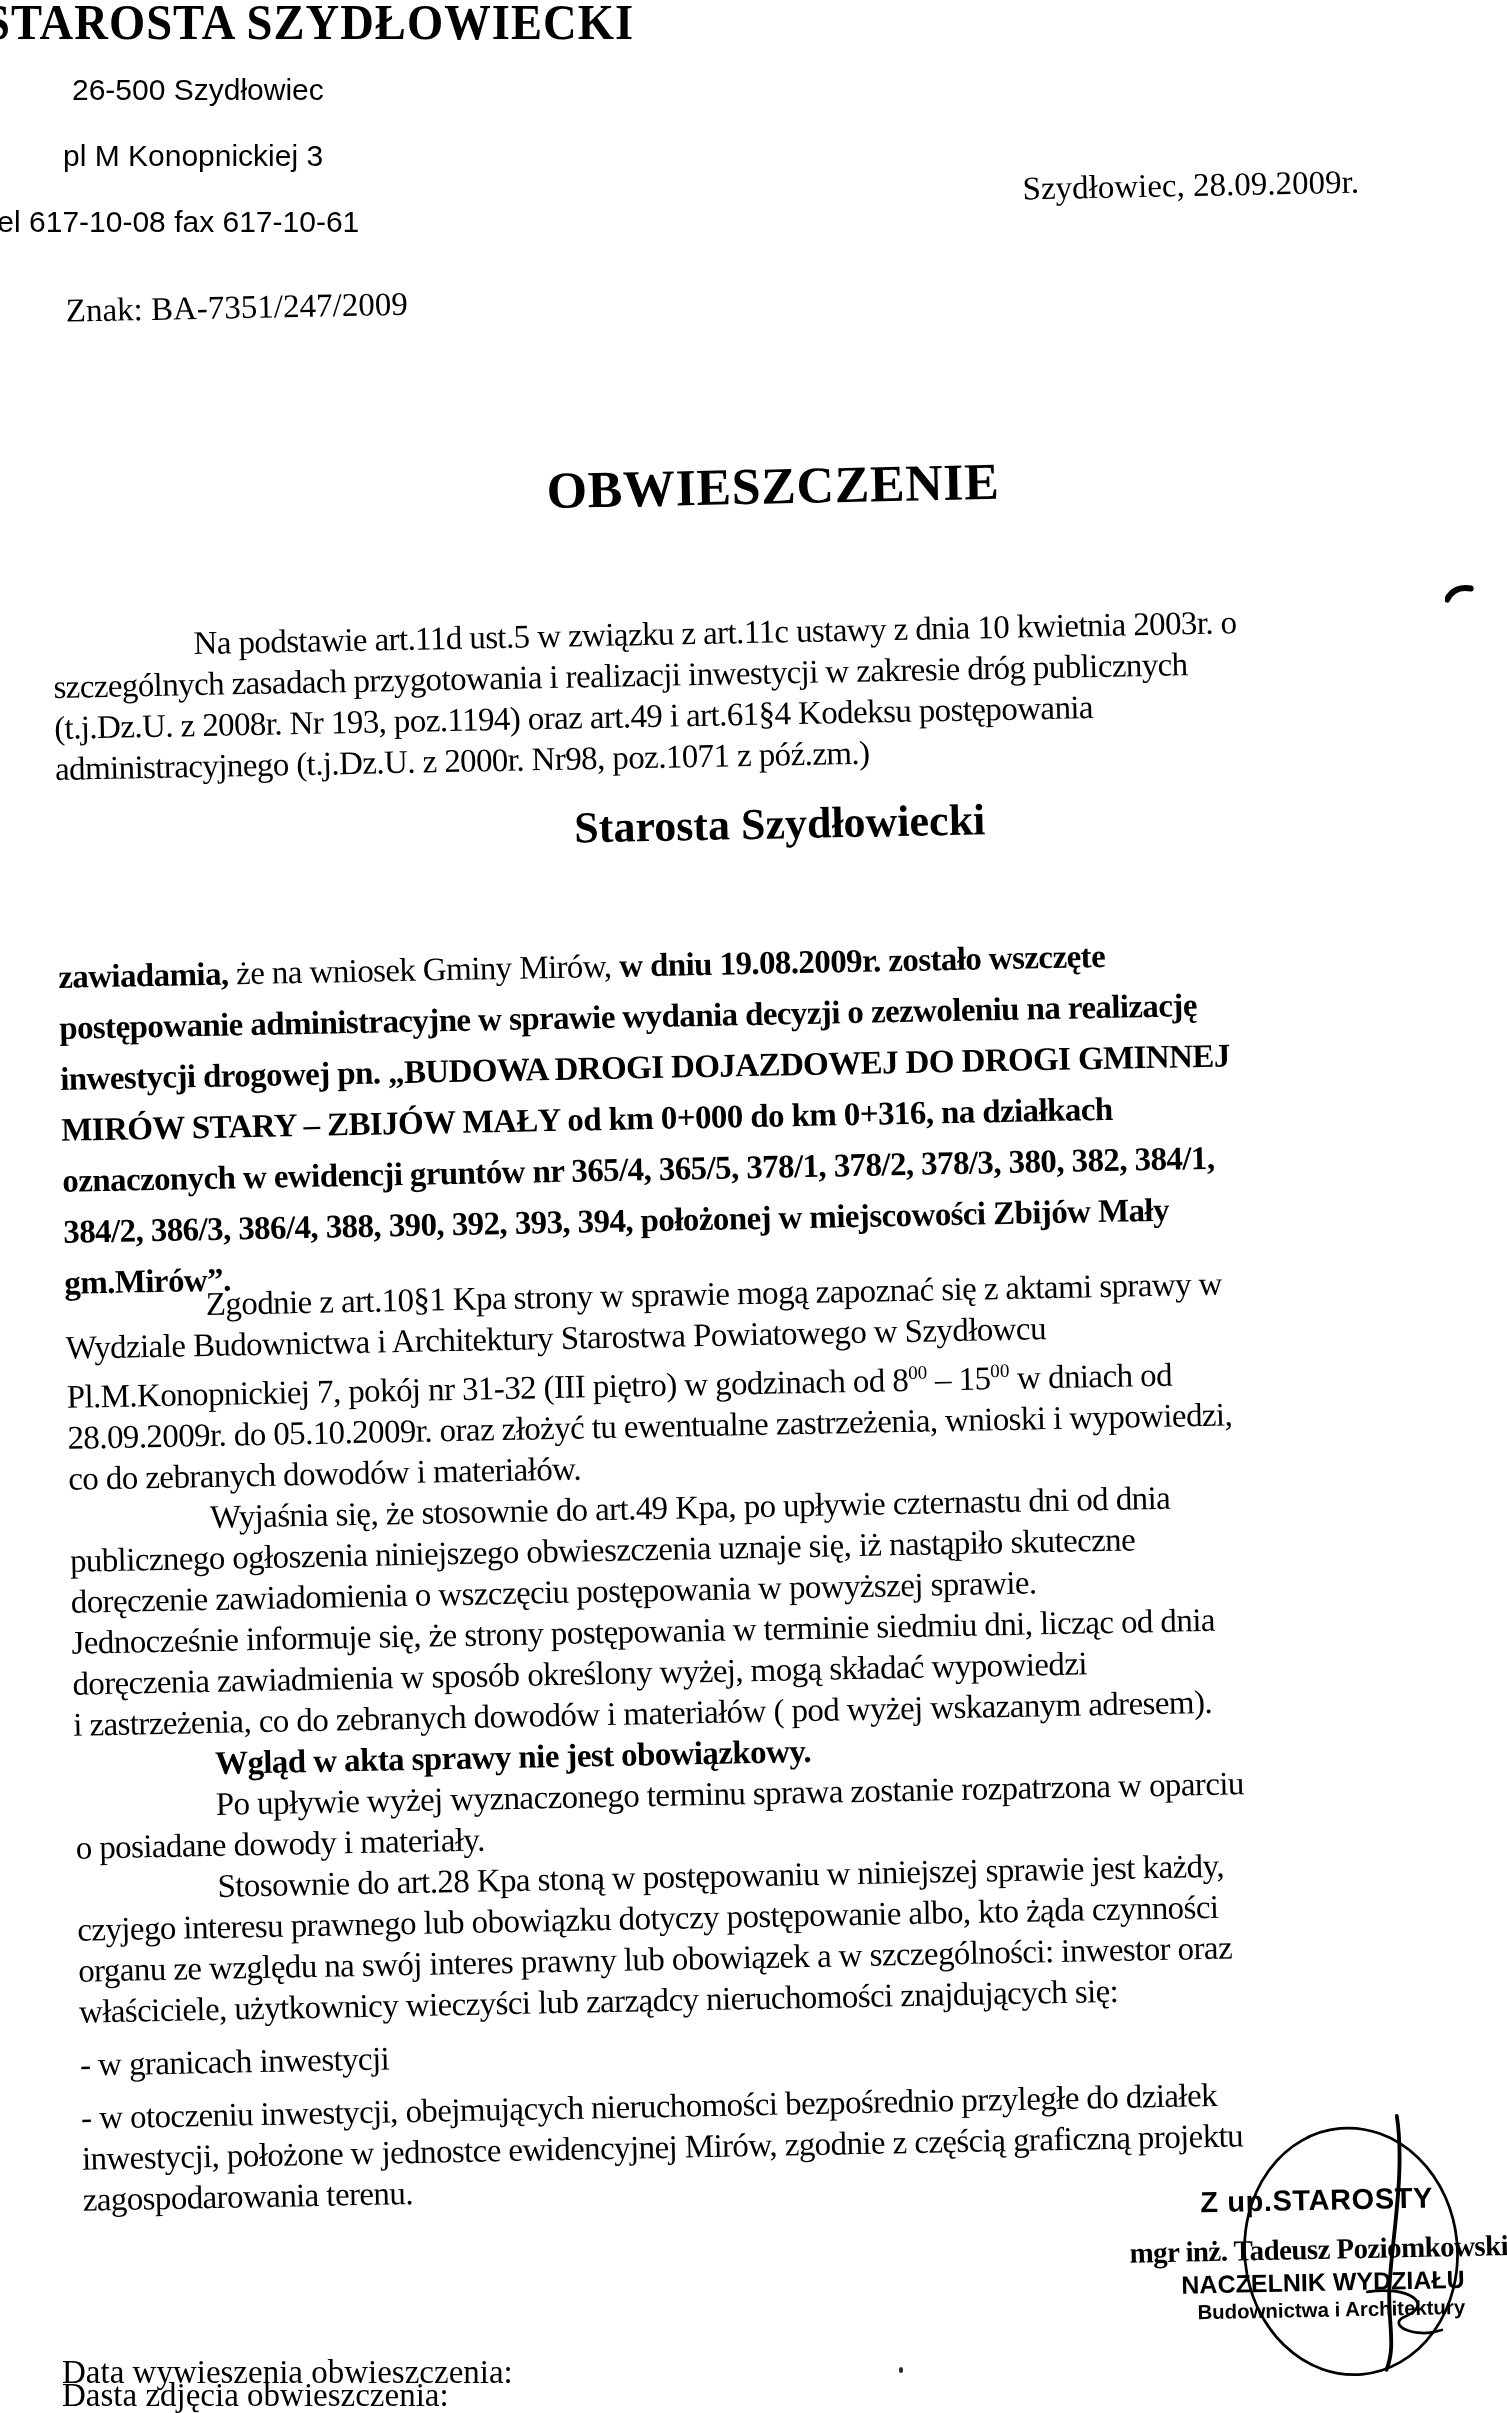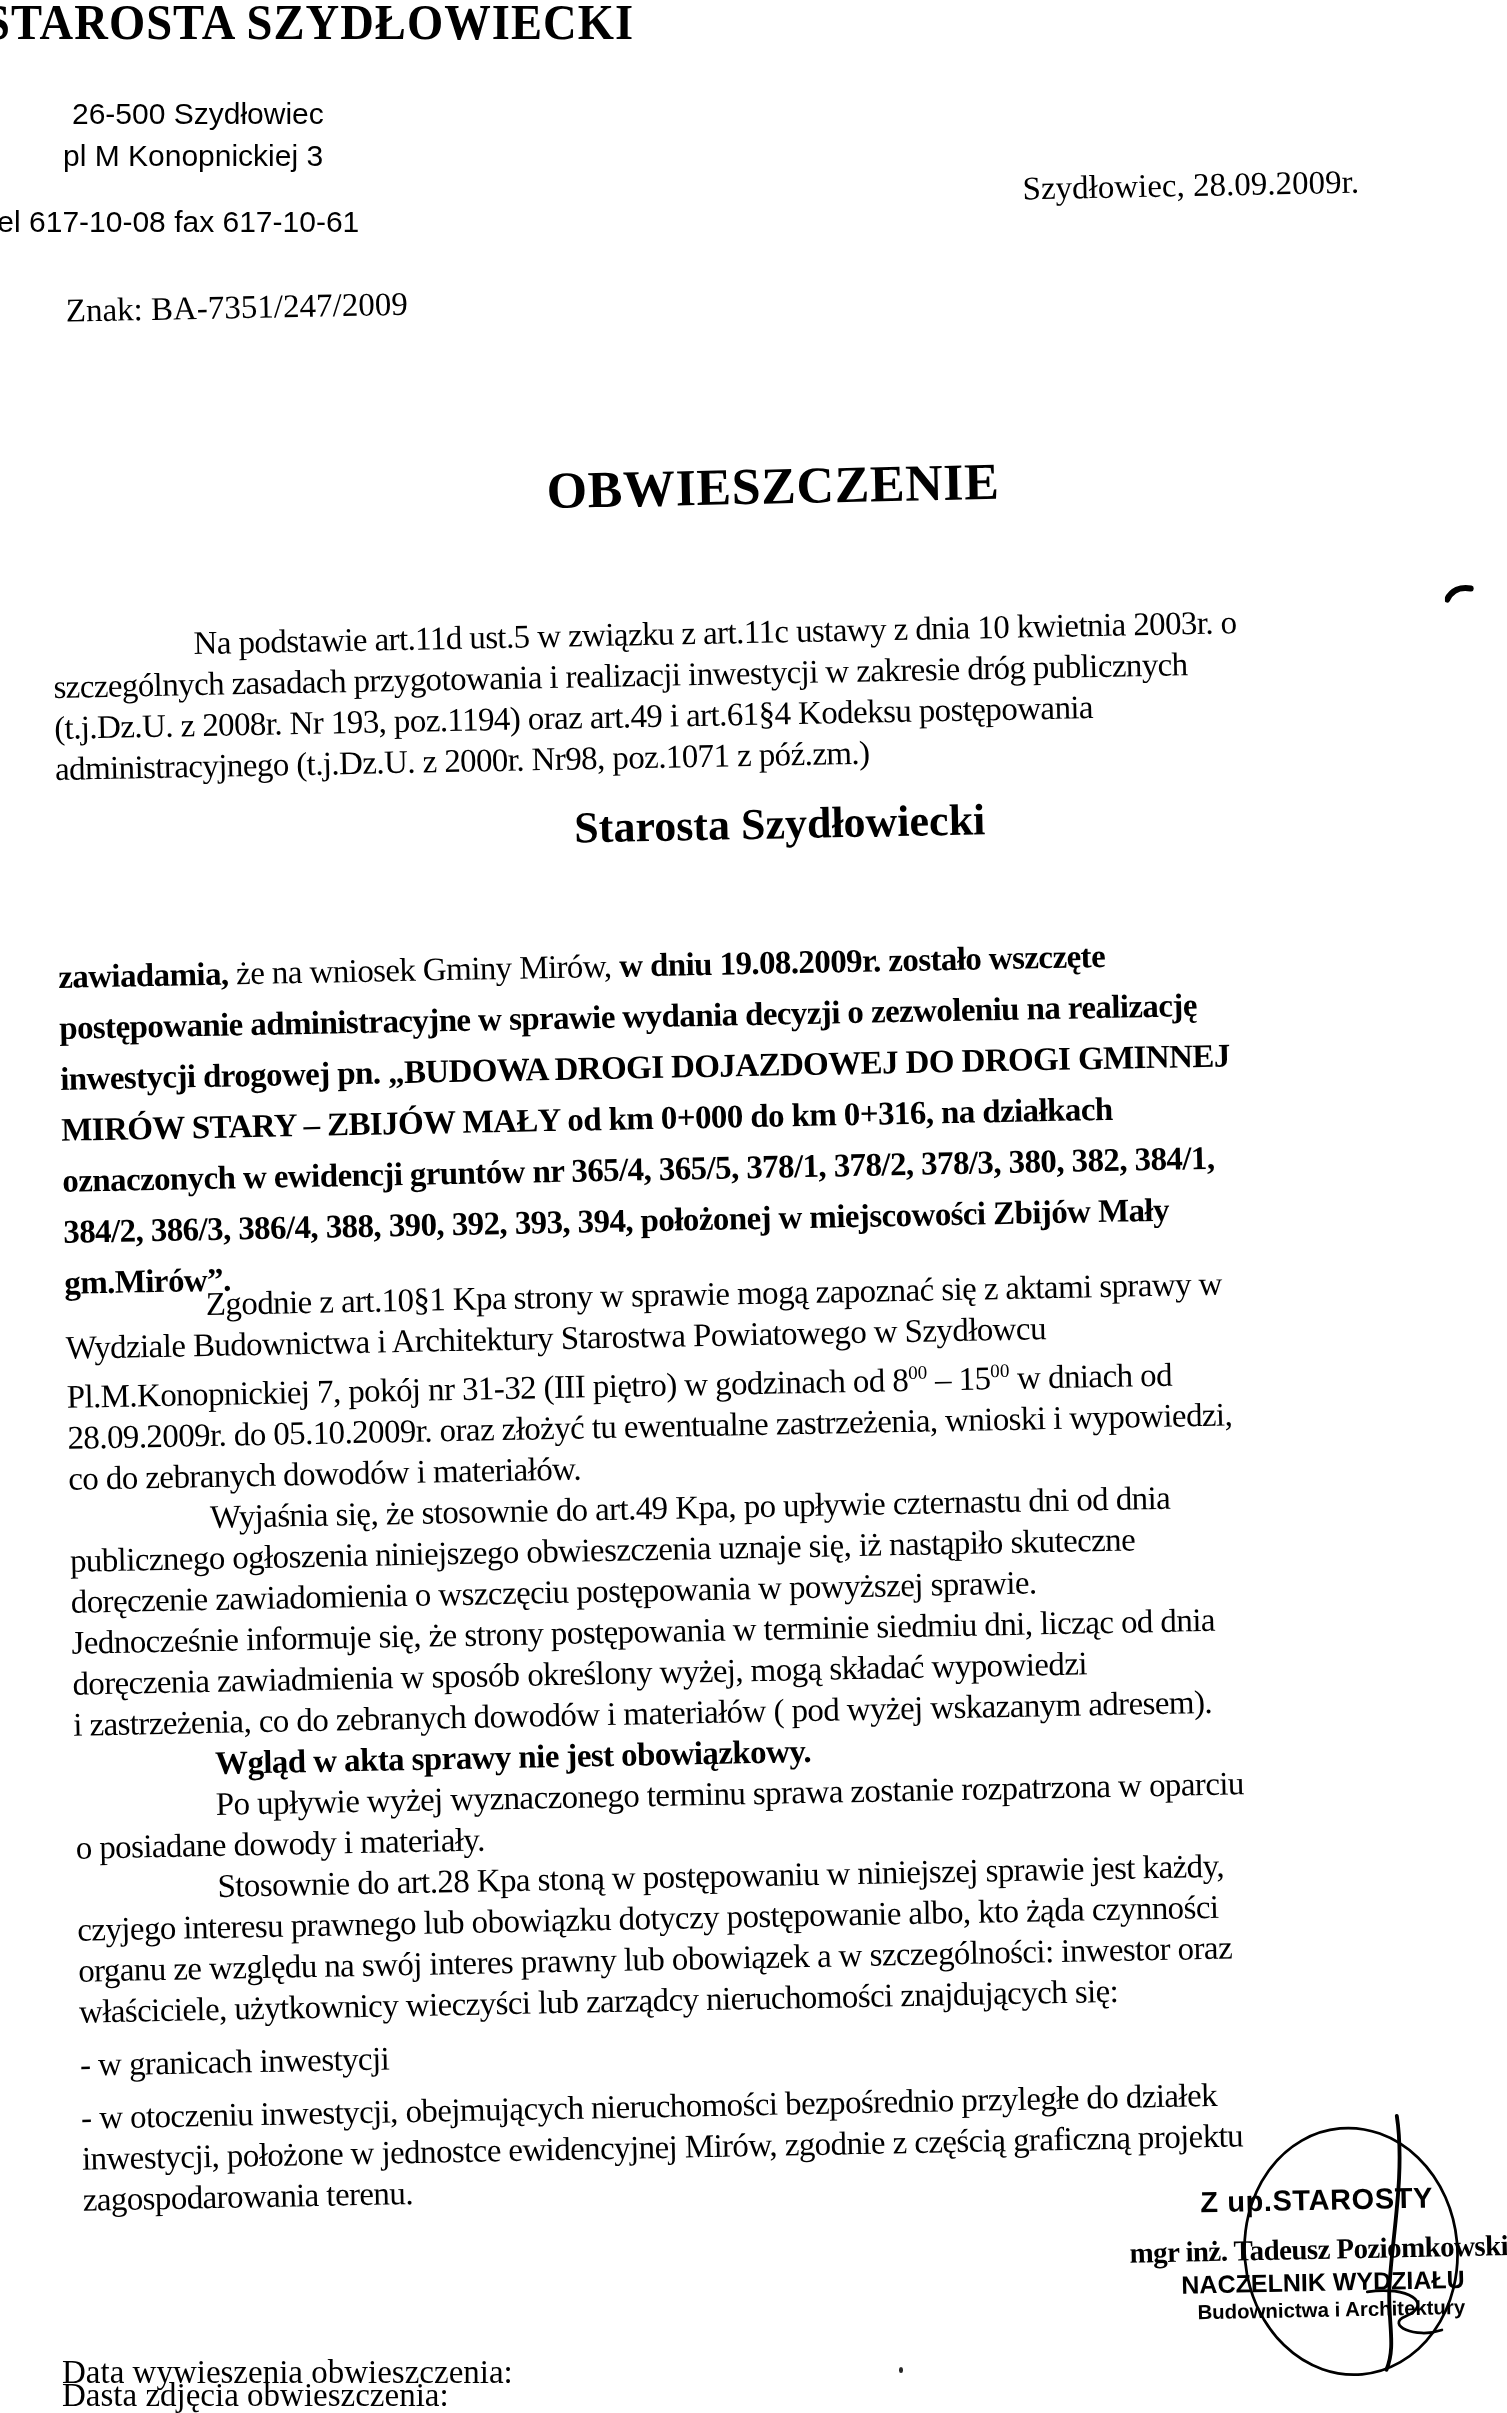--- a/index.html
+++ b/index.html
@@ -57,21 +57,21 @@
   .ink-mark{left:1456px;top:598px;}
   .noise-dot{left:899px;top:2367px;width:4.4px;height:5.5px;background:#000;border-radius:50%;opacity:.85;}
 </style>
 </head>
 <body>
 
 <div class="page">
 
   <div class="abs" style="left:0;top:0;">
     <div class="stamp-org line">STAROSTA SZYDŁOWIECKI</div>
-    <div class="abs stamp-sans line" style="left:72px;top:73px;margin-top:24px;">26-500 Szydłowiec</div>
+    <div class="abs stamp-sans line" style="left:72px;top:73px;">26-500 Szydłowiec</div>
     <div class="abs stamp-sans line" style="left:63px;top:139px;">pl M Konopnickiej 3</div>
     <div class="abs stamp-sans line" style="left:-11px;top:205px;">tel 617-10-08   fax 617-10-61</div>
   </div>
 
   <div class="rot">
 
     <div class="abs dateline line">Szydłowiec, 28.09.2009r.</div>
     <div class="abs case-number line">Znak: BA-7351/247/2009</div>
 
     <div class="abs doc-title line">OBWIESZCZENIE</div>

